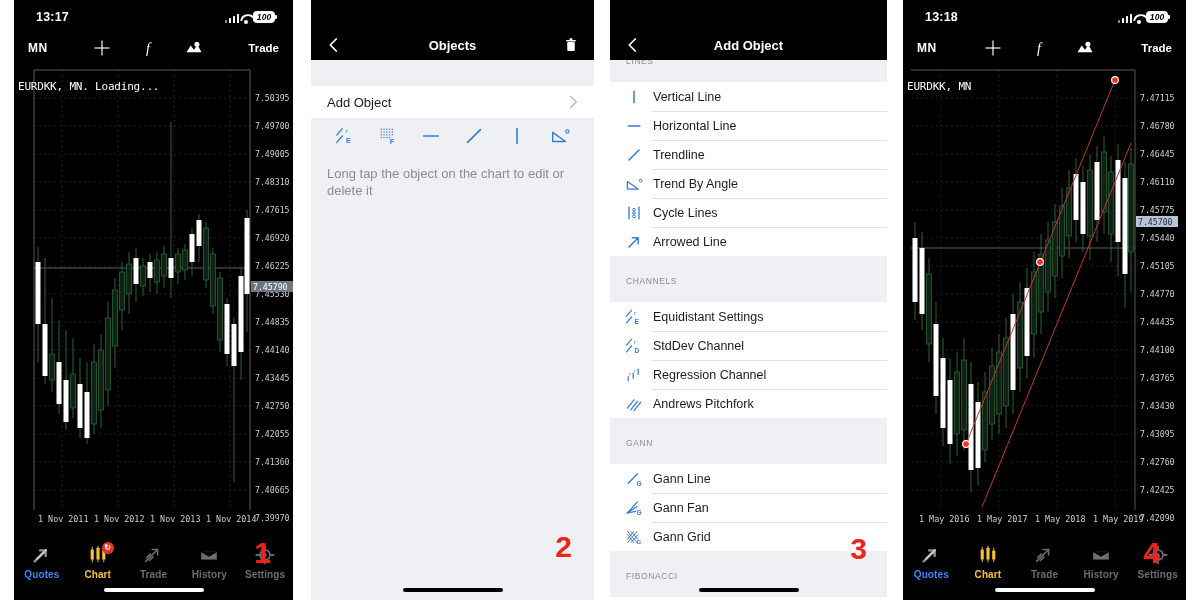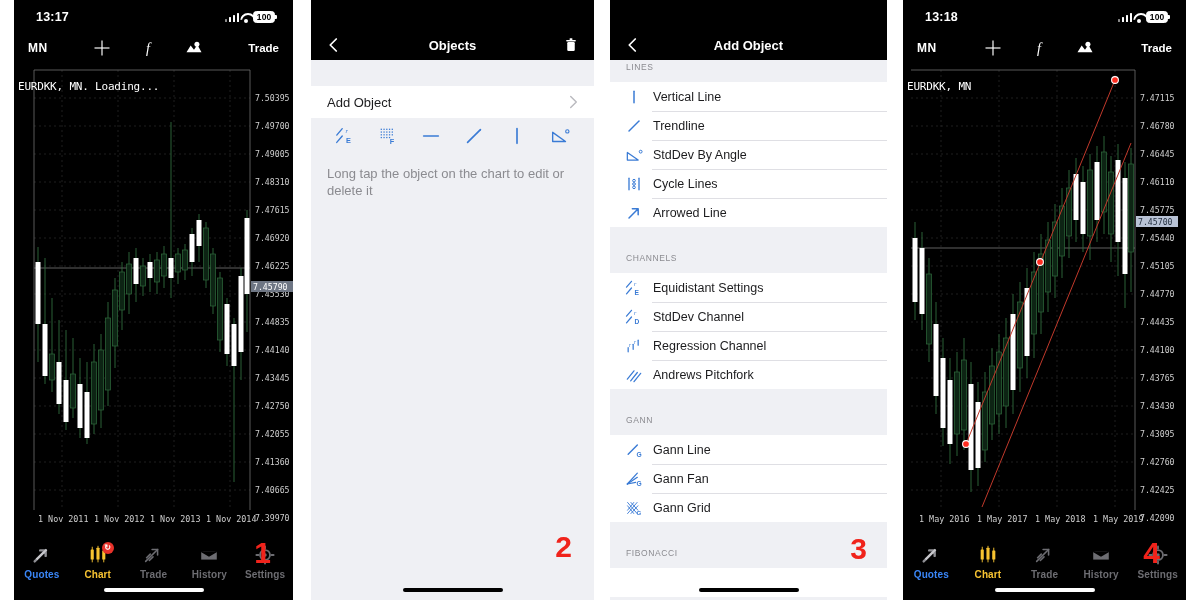--- a/index.html
+++ b/index.html
@@ -22,21 +22,21 @@
   #panel4 { left: 903px; width: 283px; }
 
   
   .statusbar {
     height: 34px; display: flex; align-items: center;
     padding: 0 18px 0 22px; color: #fff;
     font-size: 12.5px; font-weight: bold; letter-spacing: .2px;
   }
   .sb-time { flex: 0 0 auto; }
   .sb-spacer { flex: 1 1 auto; }
-  .sb-right { display: flex; align-items: center; gap: 0; }
+  .sb-right { display: flex; align-items: flex-end; gap: 0; font-style: italic; }
   .sig { display: inline-flex; align-items: flex-end; gap: 1.5px; height: 10px; }
   .sig i { display: block; width: 2.5px; background: #fff; border-radius: .5px; }
   .sig i:nth-child(1) { height: 3.5px; opacity: .55; }
   .sig i:nth-child(2) { height: 5.5px; }
   .sig i:nth-child(3) { height: 7.5px; }
   .sig i:nth-child(4) { height: 9.5px; }
   .wifi { width: 14px; height: 10px; position: relative; }
   .wifi::before {
     content: ""; position: absolute; left: 1px; top: 1px;
     width: 12px; height: 12px; border: 2.2px solid #fff;
@@ -108,21 +108,21 @@
     position: absolute; left: 0; right: 0; text-align: center;
     font-size: 13px; font-weight: bold; pointer-events: none;
   }
   .nav-btn { width: 18px; height: 18px; display: block; z-index: 2; }
   .nav-right { margin-left: auto; z-index: 2; }
 
   
   .scroller { background: #eff0f4; height: 100%; }
   .sec-header {
     height: 22px; display: flex; align-items: flex-end;
-    padding: 0 16px 10px; font-size: 8.5px; letter-spacing: .6px;
+    padding: 0 16px 16px; font-size: 8.5px; letter-spacing: .6px;
     color: #8b8b90; background: #eff0f4;
   }
   .sec-gap { height: 24px; background: #eff0f4; }
   .rows { background: #fff; }
   .row {
     height: 29px; display: flex; align-items: center;
     padding: 0 14px; background: #fff; position: relative;
   }
   .row + .row::before {
     content: ""; position: absolute; left: 42px; right: 0; top: 0;
@@ -471,30 +471,36 @@
       <div class="sec-header">LINES</div>
       <div class="rows">
         <div class="row">
           <svg class="row-ico" viewBox="0 0 24 24">
             <line x1="12" y1="5" x2="12" y2="19" stroke="#3a7bd5" stroke-width="1.8" stroke-linecap="round"></line>
           </svg>
           <span class="row-lbl">Vertical Line</span>
         </div>
         <div class="row">
           <svg class="row-ico" viewBox="0 0 24 24">
+            <line x1="5" y1="12" x2="19" y2="12" stroke="#3a7bd5" stroke-width="1.8" stroke-linecap="round"></line>
+          </svg>
+          <span class="row-lbl">Horizontal Line</span>
+        </div>
+        <div class="row">
+          <svg class="row-ico" viewBox="0 0 24 24">
             <line x1="6" y1="18" x2="18" y2="6" stroke="#3a7bd5" stroke-width="1.8" stroke-linecap="round"></line>
           </svg>
           <span class="row-lbl">Trendline</span>
         </div>
         <div class="row">
           <svg class="row-ico" viewBox="0 0 24 24">
             <path d="M4 18 L17 18 L4 9 Z" fill="none" stroke="#3a7bd5" stroke-width="1.5" stroke-linejoin="round"></path>
             <circle cx="20" cy="8" r="1.7" fill="none" stroke="#3a7bd5" stroke-width="1.2"></circle>
           </svg>
-          <span class="row-lbl">StdDev By Angle</span>
+          <span class="row-lbl">Trend By Angle</span>
         </div>
         <div class="row">
           <svg class="row-ico" viewBox="0 0 24 24">
             <g stroke="#3a7bd5" stroke-width="1.6" stroke-linecap="round">
               <line x1="6" y1="5" x2="6" y2="19"></line>
                 <line x1="18" y1="5" x2="18" y2="19"></line>
             </g>
             <g fill="none" stroke="#3a7bd5" stroke-width="1.2">
               <circle cx="12" cy="8" r="1.6"></circle>
                 <circle cx="12" cy="12" r="1.6"></circle>

